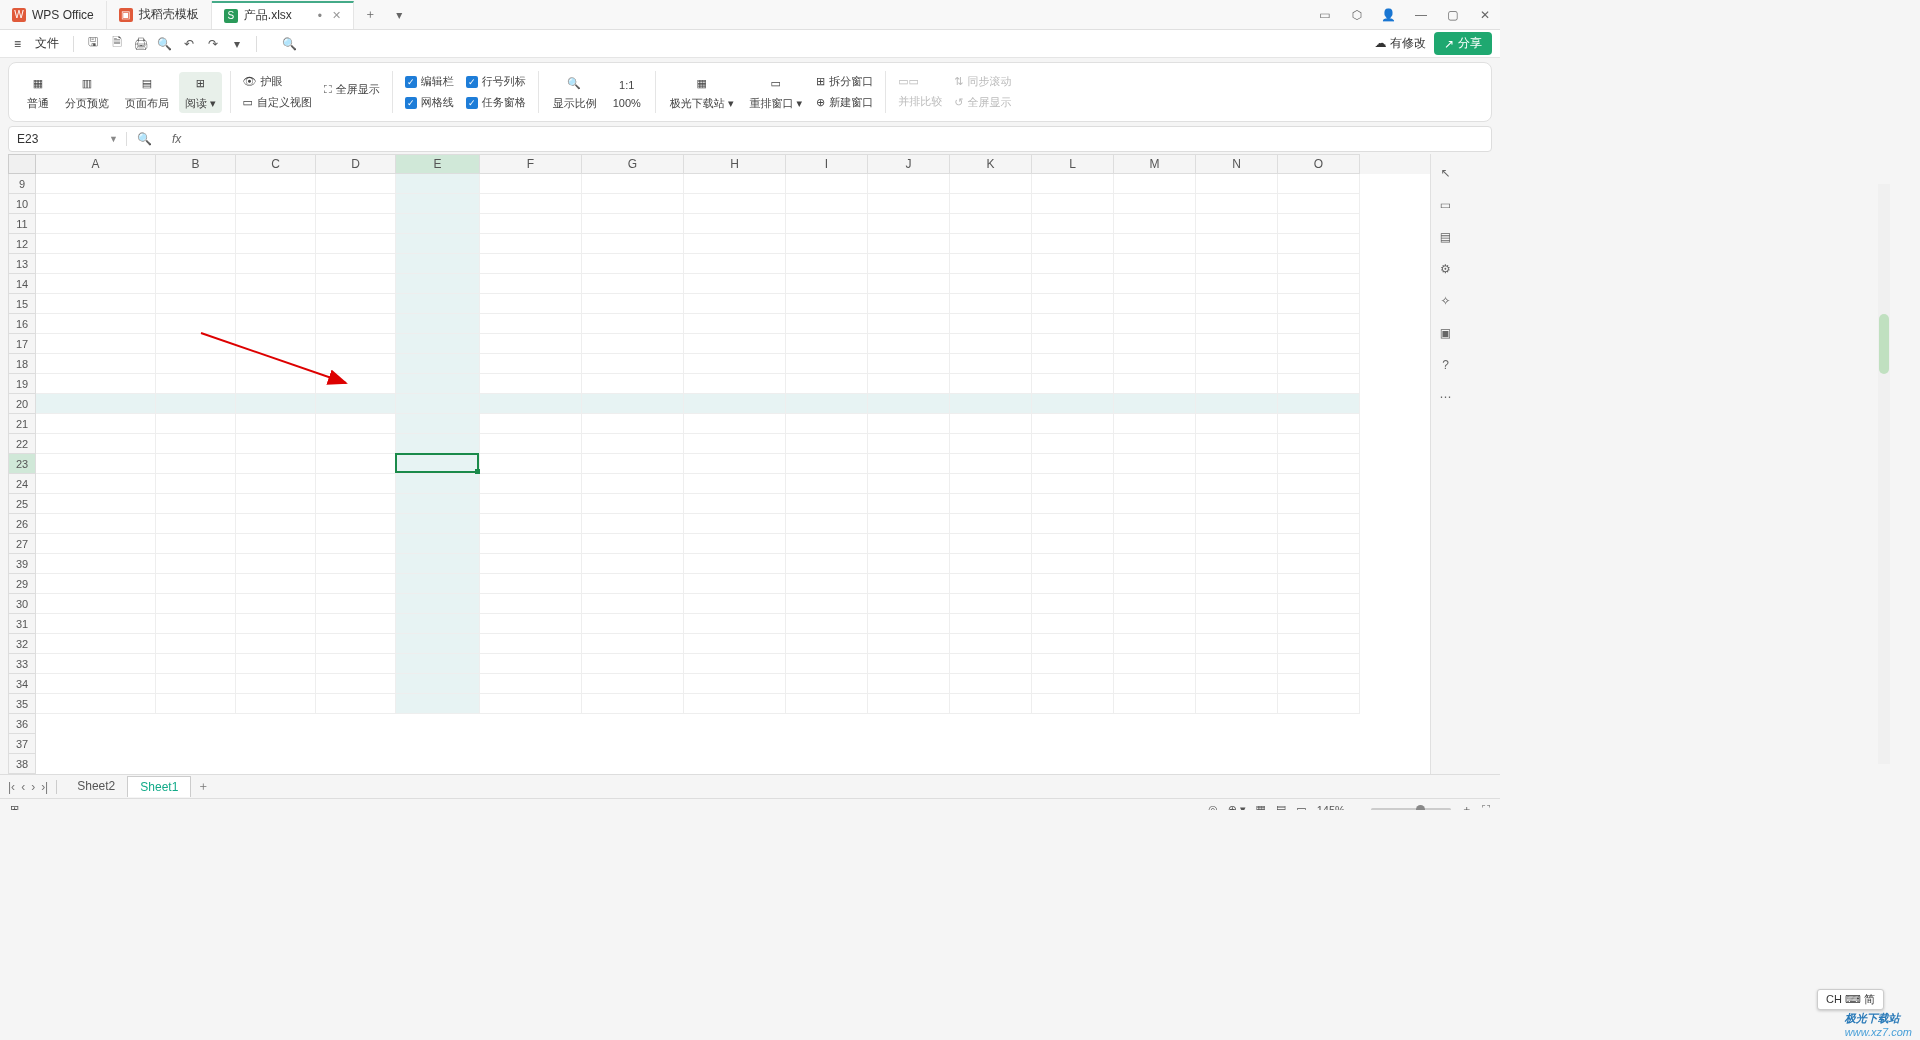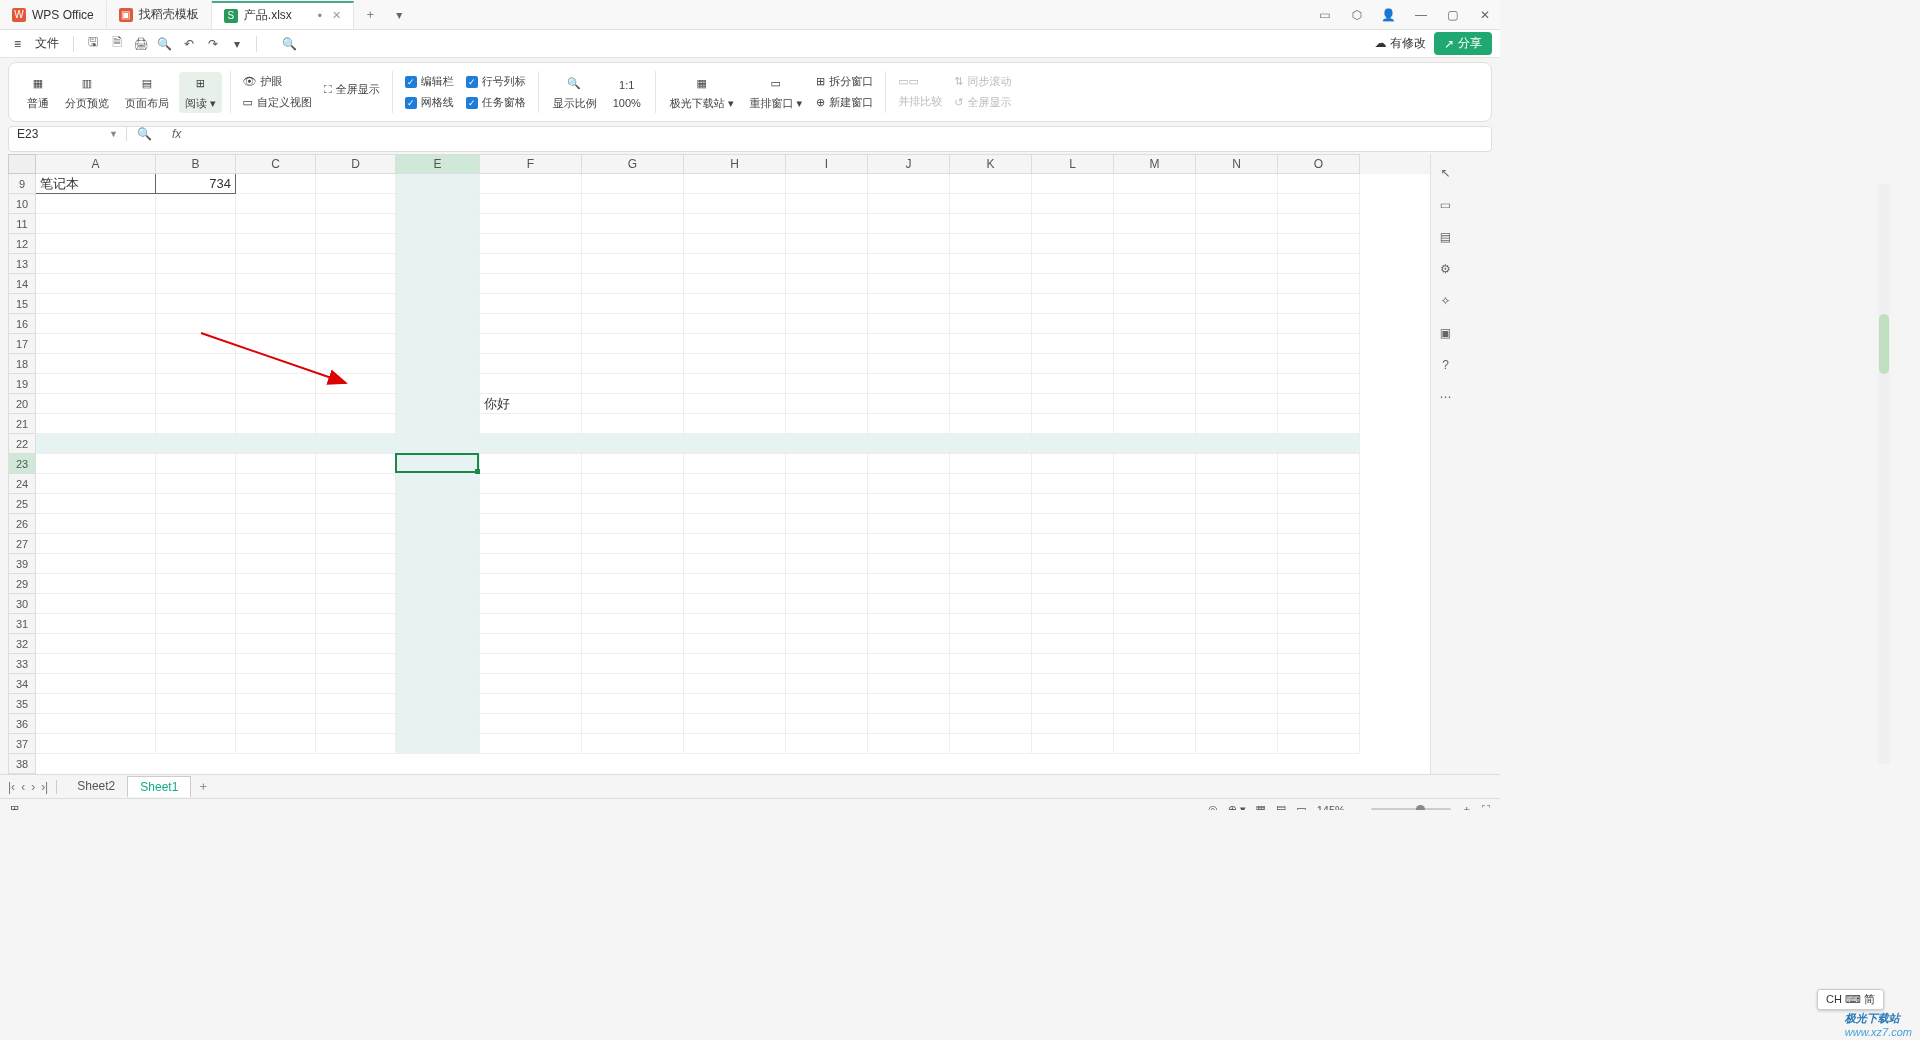--- a/index.html
+++ b/index.html
@@ -32,21 +32,21 @@
 .rgroup { display:flex; flex-direction:column; align-items:center; gap:2px; padding:0 6px; cursor:pointer; font-size:11px; color:#444; }
 .rgroup .ico { width:20px; height:20px; display:flex; align-items:center; justify-content:center; }
 .rgroup.sel { background:#e8f0ea; border-radius:4px; padding:2px 6px;}
 .rsep { width:1px; height:42px; background:#e5e5e5; margin:0 4px; }
 .chkcol { display:flex; flex-direction:column; gap:6px; font-size:11px; color:#444; padding:0 4px;}
 .chkrow { display:flex; align-items:center; gap:4px; }
 .chk { width:12px; height:12px; background:#1e7dd8; border-radius:2px; display:flex; align-items:center; justify-content:center; color:#fff; font-size:9px; }
 .rdisabled { color:#bbb; }
 
 
-.fbar { height:26px; background:#fff; display:flex; align-items:flex-start; border:1px solid #ddd; margin:0 8px 2px; border-radius:4px; overflow:hidden; }
+.fbar { height:26px; background:#fff; display:flex; align-items:center; border:1px solid #ddd; margin:0 8px 2px; border-radius:4px; overflow:hidden; }
 .namebox { width:118px; border-right:1px solid #ddd; padding:0 8px; display:flex; align-items:center; justify-content:space-between; }
 .namebox .dd { color:#888; font-size:9px; }
 .fx-ico { padding:0 10px; color:#666; }
 .formula-input { flex:1; border:none; outline:none; padding:0 8px; font-style:italic; color:#888; }
 .corner { width:28px; height:20px; background:#f0f0f0; border:1px solid #ccc; }
 .colheads { display:flex; background:#f5f5f5; height:20px; }
 .ch { border:1px solid #ddd; border-left:none; display:flex; align-items:center; justify-content:center; color:#555; }
 .ch.hl { background:#d0e8d8; }
 .rowheads { display:flex; flex-direction:column; background:#f5f5f5; }
 .rh { width:28px; height:20px; border:1px solid #ddd; border-top:none; display:flex; align-items:center; justify-content:center; font-size:11px; color:#555; }
@@ -284,213 +284,179 @@
           <div class="rh">33</div>
           <div class="rh">34</div>
           <div class="rh">35</div>
           <div class="rh">36</div>
           <div class="rh">37</div>
           <div class="rh">38</div>
         </div>
       <div class="grid" id="grid" style="width:1394px; height:600px;">
         <div class="cells" id="cells">
             <div class="cellrow">
-              <div class="cell border-box" style="width: 120px;">笔记本</div>
-              <div class="cell border-box" style="width: 80px; justify-content: flex-end;">734</div>
-              <div class="cell" style="width: 80px;"></div>
-              <div class="cell" style="width: 80px;"></div>
-              <div class="cell colE" style="width: 84px;"></div>
-              <div class="cell" style="width: 102px;"></div>
-              <div class="cell" style="width: 102px;"></div>
-              <div class="cell" style="width: 102px;"></div>
-              <div class="cell" style="width: 82px;"></div>
-              <div class="cell" style="width: 82px;"></div>
-              <div class="cell" style="width: 82px;"></div>
-              <div class="cell" style="width: 82px;"></div>
-              <div class="cell" style="width: 82px;"></div>
-              <div class="cell" style="width: 82px;"></div>
-              <div class="cell" style="width: 82px;"></div>
-            </div>
-            <div class="cellrow">
-              <div class="cell" style="width: 120px;"></div>
-              <div class="cell" style="width: 80px;"></div>
-              <div class="cell" style="width: 80px;"></div>
-              <div class="cell" style="width: 80px;"></div>
-              <div class="cell colE" style="width: 84px;"></div>
-              <div class="cell" style="width: 102px;"></div>
-              <div class="cell" style="width: 102px;"></div>
-              <div class="cell" style="width: 102px;"></div>
-              <div class="cell" style="width: 82px;"></div>
-              <div class="cell" style="width: 82px;"></div>
-              <div class="cell" style="width: 82px;"></div>
-              <div class="cell" style="width: 82px;"></div>
-              <div class="cell" style="width: 82px;"></div>
-              <div class="cell" style="width: 82px;"></div>
-              <div class="cell" style="width: 82px;"></div>
-            </div>
-            <div class="cellrow">
-              <div class="cell" style="width: 120px;"></div>
-              <div class="cell" style="width: 80px;"></div>
-              <div class="cell" style="width: 80px;"></div>
-              <div class="cell" style="width: 80px;"></div>
-              <div class="cell colE" style="width: 84px;"></div>
-              <div class="cell" style="width: 102px;"></div>
-              <div class="cell" style="width: 102px;"></div>
-              <div class="cell" style="width: 102px;"></div>
-              <div class="cell" style="width: 82px;"></div>
-              <div class="cell" style="width: 82px;"></div>
-              <div class="cell" style="width: 82px;"></div>
-              <div class="cell" style="width: 82px;"></div>
-              <div class="cell" style="width: 82px;"></div>
-              <div class="cell" style="width: 82px;"></div>
-              <div class="cell" style="width: 82px;"></div>
-            </div>
-            <div class="cellrow">
-              <div class="cell" style="width: 120px;"></div>
-              <div class="cell" style="width: 80px;"></div>
-              <div class="cell" style="width: 80px;"></div>
-              <div class="cell" style="width: 80px;"></div>
-              <div class="cell colE" style="width: 84px;"></div>
-              <div class="cell" style="width: 102px;"></div>
-              <div class="cell" style="width: 102px;"></div>
-              <div class="cell" style="width: 102px;"></div>
-              <div class="cell" style="width: 82px;"></div>
-              <div class="cell" style="width: 82px;"></div>
-              <div class="cell" style="width: 82px;"></div>
-              <div class="cell" style="width: 82px;"></div>
-              <div class="cell" style="width: 82px;"></div>
-              <div class="cell" style="width: 82px;"></div>
-              <div class="cell" style="width: 82px;"></div>
-            </div>
-            <div class="cellrow">
-              <div class="cell" style="width: 120px;"></div>
-              <div class="cell" style="width: 80px;"></div>
-              <div class="cell" style="width: 80px;"></div>
-              <div class="cell" style="width: 80px;"></div>
-              <div class="cell colE" style="width: 84px;"></div>
-              <div class="cell" style="width: 102px;"></div>
-              <div class="cell" style="width: 102px;"></div>
-              <div class="cell" style="width: 102px;"></div>
-              <div class="cell" style="width: 82px;"></div>
-              <div class="cell" style="width: 82px;"></div>
-              <div class="cell" style="width: 82px;"></div>
-              <div class="cell" style="width: 82px;"></div>
-              <div class="cell" style="width: 82px;"></div>
-              <div class="cell" style="width: 82px;"></div>
-              <div class="cell" style="width: 82px;"></div>
-            </div>
-            <div class="cellrow">
-              <div class="cell" style="width: 120px;"></div>
-              <div class="cell" style="width: 80px;"></div>
-              <div class="cell" style="width: 80px;"></div>
-              <div class="cell" style="width: 80px;"></div>
-              <div class="cell colE" style="width: 84px;"></div>
-              <div class="cell" style="width: 102px;"></div>
-              <div class="cell" style="width: 102px;"></div>
-              <div class="cell" style="width: 102px;"></div>
-              <div class="cell" style="width: 82px;"></div>
-              <div class="cell" style="width: 82px;"></div>
-              <div class="cell" style="width: 82px;"></div>
-              <div class="cell" style="width: 82px;"></div>
-              <div class="cell" style="width: 82px;"></div>
-              <div class="cell" style="width: 82px;"></div>
-              <div class="cell" style="width: 82px;"></div>
-            </div>
-            <div class="cellrow">
-              <div class="cell" style="width: 120px;"></div>
-              <div class="cell" style="width: 80px;"></div>
-              <div class="cell" style="width: 80px;"></div>
-              <div class="cell" style="width: 80px;"></div>
-              <div class="cell colE" style="width: 84px;"></div>
-              <div class="cell" style="width: 102px;"></div>
-              <div class="cell" style="width: 102px;"></div>
-              <div class="cell" style="width: 102px;"></div>
-              <div class="cell" style="width: 82px;"></div>
-              <div class="cell" style="width: 82px;"></div>
-              <div class="cell" style="width: 82px;"></div>
-              <div class="cell" style="width: 82px;"></div>
-              <div class="cell" style="width: 82px;"></div>
-              <div class="cell" style="width: 82px;"></div>
-              <div class="cell" style="width: 82px;"></div>
-            </div>
-            <div class="cellrow">
-              <div class="cell" style="width: 120px;"></div>
-              <div class="cell" style="width: 80px;"></div>
-              <div class="cell" style="width: 80px;"></div>
-              <div class="cell" style="width: 80px;"></div>
-              <div class="cell colE" style="width: 84px;"></div>
-              <div class="cell" style="width: 102px;"></div>
-              <div class="cell" style="width: 102px;"></div>
-              <div class="cell" style="width: 102px;"></div>
-              <div class="cell" style="width: 82px;"></div>
-              <div class="cell" style="width: 82px;"></div>
-              <div class="cell" style="width: 82px;"></div>
-              <div class="cell" style="width: 82px;"></div>
-              <div class="cell" style="width: 82px;"></div>
-              <div class="cell" style="width: 82px;"></div>
-              <div class="cell" style="width: 82px;"></div>
-            </div>
-            <div class="cellrow">
-              <div class="cell" style="width: 120px;"></div>
-              <div class="cell" style="width: 80px;"></div>
-              <div class="cell" style="width: 80px;"></div>
-              <div class="cell" style="width: 80px;"></div>
-              <div class="cell colE" style="width: 84px;"></div>
-              <div class="cell" style="width: 102px;"></div>
-              <div class="cell" style="width: 102px;"></div>
-              <div class="cell" style="width: 102px;"></div>
-              <div class="cell" style="width: 82px;"></div>
-              <div class="cell" style="width: 82px;"></div>
-              <div class="cell" style="width: 82px;"></div>
-              <div class="cell" style="width: 82px;"></div>
-              <div class="cell" style="width: 82px;"></div>
-              <div class="cell" style="width: 82px;"></div>
-              <div class="cell" style="width: 82px;"></div>
-            </div>
-            <div class="cellrow">
-              <div class="cell" style="width: 120px;"></div>
-              <div class="cell" style="width: 80px;"></div>
-              <div class="cell" style="width: 80px;"></div>
-              <div class="cell" style="width: 80px;"></div>
-              <div class="cell colE" style="width: 84px;"></div>
-              <div class="cell" style="width: 102px;"></div>
-              <div class="cell" style="width: 102px;"></div>
-              <div class="cell" style="width: 102px;"></div>
-              <div class="cell" style="width: 82px;"></div>
-              <div class="cell" style="width: 82px;"></div>
-              <div class="cell" style="width: 82px;"></div>
-              <div class="cell" style="width: 82px;"></div>
-              <div class="cell" style="width: 82px;"></div>
-              <div class="cell" style="width: 82px;"></div>
-              <div class="cell" style="width: 82px;"></div>
-            </div>
-            <div class="cellrow">
-              <div class="cell" style="width: 120px;"></div>
-              <div class="cell" style="width: 80px;"></div>
-              <div class="cell" style="width: 80px;"></div>
-              <div class="cell" style="width: 80px;"></div>
-              <div class="cell colE" style="width: 84px;"></div>
-              <div class="cell" style="width: 102px;"></div>
-              <div class="cell" style="width: 102px;"></div>
-              <div class="cell" style="width: 102px;"></div>
-              <div class="cell" style="width: 82px;"></div>
-              <div class="cell" style="width: 82px;"></div>
-              <div class="cell" style="width: 82px;"></div>
-              <div class="cell" style="width: 82px;"></div>
-              <div class="cell" style="width: 82px;"></div>
-              <div class="cell" style="width: 82px;"></div>
-              <div class="cell" style="width: 82px;"></div>
-            </div>
-            <div class="cellrow">
-              <div class="cell" style="width: 120px;"></div>
-              <div class="cell" style="width: 80px;"></div>
-              <div class="cell" style="width: 80px;"></div>
-              <div class="cell" style="width: 80px;"></div>
-              <div class="cell colE" style="width: 84px;"></div>
-              <div class="cell" style="width: 102px;">你好</div>
+              <div class="cell" style="width: 120px;"></div>
+              <div class="cell" style="width: 80px;"></div>
+              <div class="cell" style="width: 80px;"></div>
+              <div class="cell" style="width: 80px;"></div>
+              <div class="cell colE" style="width: 84px;"></div>
+              <div class="cell" style="width: 102px;"></div>
+              <div class="cell" style="width: 102px;"></div>
+              <div class="cell" style="width: 102px;"></div>
+              <div class="cell" style="width: 82px;"></div>
+              <div class="cell" style="width: 82px;"></div>
+              <div class="cell" style="width: 82px;"></div>
+              <div class="cell" style="width: 82px;"></div>
+              <div class="cell" style="width: 82px;"></div>
+              <div class="cell" style="width: 82px;"></div>
+              <div class="cell" style="width: 82px;"></div>
+            </div>
+            <div class="cellrow">
+              <div class="cell" style="width: 120px;"></div>
+              <div class="cell" style="width: 80px;"></div>
+              <div class="cell" style="width: 80px;"></div>
+              <div class="cell" style="width: 80px;"></div>
+              <div class="cell colE" style="width: 84px;"></div>
+              <div class="cell" style="width: 102px;"></div>
+              <div class="cell" style="width: 102px;"></div>
+              <div class="cell" style="width: 102px;"></div>
+              <div class="cell" style="width: 82px;"></div>
+              <div class="cell" style="width: 82px;"></div>
+              <div class="cell" style="width: 82px;"></div>
+              <div class="cell" style="width: 82px;"></div>
+              <div class="cell" style="width: 82px;"></div>
+              <div class="cell" style="width: 82px;"></div>
+              <div class="cell" style="width: 82px;"></div>
+            </div>
+            <div class="cellrow">
+              <div class="cell" style="width: 120px;"></div>
+              <div class="cell" style="width: 80px;"></div>
+              <div class="cell" style="width: 80px;"></div>
+              <div class="cell" style="width: 80px;"></div>
+              <div class="cell colE" style="width: 84px;"></div>
+              <div class="cell" style="width: 102px;"></div>
+              <div class="cell" style="width: 102px;"></div>
+              <div class="cell" style="width: 102px;"></div>
+              <div class="cell" style="width: 82px;"></div>
+              <div class="cell" style="width: 82px;"></div>
+              <div class="cell" style="width: 82px;"></div>
+              <div class="cell" style="width: 82px;"></div>
+              <div class="cell" style="width: 82px;"></div>
+              <div class="cell" style="width: 82px;"></div>
+              <div class="cell" style="width: 82px;"></div>
+            </div>
+            <div class="cellrow">
+              <div class="cell" style="width: 120px;"></div>
+              <div class="cell" style="width: 80px;"></div>
+              <div class="cell" style="width: 80px;"></div>
+              <div class="cell" style="width: 80px;"></div>
+              <div class="cell colE" style="width: 84px;"></div>
+              <div class="cell" style="width: 102px;"></div>
+              <div class="cell" style="width: 102px;"></div>
+              <div class="cell" style="width: 102px;"></div>
+              <div class="cell" style="width: 82px;"></div>
+              <div class="cell" style="width: 82px;"></div>
+              <div class="cell" style="width: 82px;"></div>
+              <div class="cell" style="width: 82px;"></div>
+              <div class="cell" style="width: 82px;"></div>
+              <div class="cell" style="width: 82px;"></div>
+              <div class="cell" style="width: 82px;"></div>
+            </div>
+            <div class="cellrow">
+              <div class="cell" style="width: 120px;"></div>
+              <div class="cell" style="width: 80px;"></div>
+              <div class="cell" style="width: 80px;"></div>
+              <div class="cell" style="width: 80px;"></div>
+              <div class="cell colE" style="width: 84px;"></div>
+              <div class="cell" style="width: 102px;"></div>
+              <div class="cell" style="width: 102px;"></div>
+              <div class="cell" style="width: 102px;"></div>
+              <div class="cell" style="width: 82px;"></div>
+              <div class="cell" style="width: 82px;"></div>
+              <div class="cell" style="width: 82px;"></div>
+              <div class="cell" style="width: 82px;"></div>
+              <div class="cell" style="width: 82px;"></div>
+              <div class="cell" style="width: 82px;"></div>
+              <div class="cell" style="width: 82px;"></div>
+            </div>
+            <div class="cellrow">
+              <div class="cell" style="width: 120px;"></div>
+              <div class="cell" style="width: 80px;"></div>
+              <div class="cell" style="width: 80px;"></div>
+              <div class="cell" style="width: 80px;"></div>
+              <div class="cell colE" style="width: 84px;"></div>
+              <div class="cell" style="width: 102px;"></div>
+              <div class="cell" style="width: 102px;"></div>
+              <div class="cell" style="width: 102px;"></div>
+              <div class="cell" style="width: 82px;"></div>
+              <div class="cell" style="width: 82px;"></div>
+              <div class="cell" style="width: 82px;"></div>
+              <div class="cell" style="width: 82px;"></div>
+              <div class="cell" style="width: 82px;"></div>
+              <div class="cell" style="width: 82px;"></div>
+              <div class="cell" style="width: 82px;"></div>
+            </div>
+            <div class="cellrow">
+              <div class="cell" style="width: 120px;"></div>
+              <div class="cell" style="width: 80px;"></div>
+              <div class="cell" style="width: 80px;"></div>
+              <div class="cell" style="width: 80px;"></div>
+              <div class="cell colE" style="width: 84px;"></div>
+              <div class="cell" style="width: 102px;"></div>
+              <div class="cell" style="width: 102px;"></div>
+              <div class="cell" style="width: 102px;"></div>
+              <div class="cell" style="width: 82px;"></div>
+              <div class="cell" style="width: 82px;"></div>
+              <div class="cell" style="width: 82px;"></div>
+              <div class="cell" style="width: 82px;"></div>
+              <div class="cell" style="width: 82px;"></div>
+              <div class="cell" style="width: 82px;"></div>
+              <div class="cell" style="width: 82px;"></div>
+            </div>
+            <div class="cellrow">
+              <div class="cell" style="width: 120px;"></div>
+              <div class="cell" style="width: 80px;"></div>
+              <div class="cell" style="width: 80px;"></div>
+              <div class="cell" style="width: 80px;"></div>
+              <div class="cell colE" style="width: 84px;"></div>
+              <div class="cell" style="width: 102px;"></div>
+              <div class="cell" style="width: 102px;"></div>
+              <div class="cell" style="width: 102px;"></div>
+              <div class="cell" style="width: 82px;"></div>
+              <div class="cell" style="width: 82px;"></div>
+              <div class="cell" style="width: 82px;"></div>
+              <div class="cell" style="width: 82px;"></div>
+              <div class="cell" style="width: 82px;"></div>
+              <div class="cell" style="width: 82px;"></div>
+              <div class="cell" style="width: 82px;"></div>
+            </div>
+            <div class="cellrow">
+              <div class="cell" style="width: 120px;"></div>
+              <div class="cell" style="width: 80px;"></div>
+              <div class="cell" style="width: 80px;"></div>
+              <div class="cell" style="width: 80px;"></div>
+              <div class="cell colE" style="width: 84px;"></div>
+              <div class="cell" style="width: 102px;"></div>
+              <div class="cell" style="width: 102px;"></div>
+              <div class="cell" style="width: 102px;"></div>
+              <div class="cell" style="width: 82px;"></div>
+              <div class="cell" style="width: 82px;"></div>
+              <div class="cell" style="width: 82px;"></div>
+              <div class="cell" style="width: 82px;"></div>
+              <div class="cell" style="width: 82px;"></div>
+              <div class="cell" style="width: 82px;"></div>
+              <div class="cell" style="width: 82px;"></div>
+            </div>
+            <div class="cellrow">
+              <div class="cell" style="width: 120px;"></div>
+              <div class="cell" style="width: 80px;"></div>
+              <div class="cell" style="width: 80px;"></div>
+              <div class="cell" style="width: 80px;"></div>
+              <div class="cell colE" style="width: 84px;"></div>
+              <div class="cell" style="width: 102px;"></div>
               <div class="cell" style="width: 102px;"></div>
               <div class="cell" style="width: 102px;"></div>
               <div class="cell" style="width: 82px;"></div>
               <div class="cell" style="width: 82px;"></div>
               <div class="cell" style="width: 82px;"></div>
               <div class="cell" style="width: 82px;"></div>
               <div class="cell" style="width: 82px;"></div>
               <div class="cell" style="width: 82px;"></div>
               <div class="cell" style="width: 82px;"></div>
             </div>

